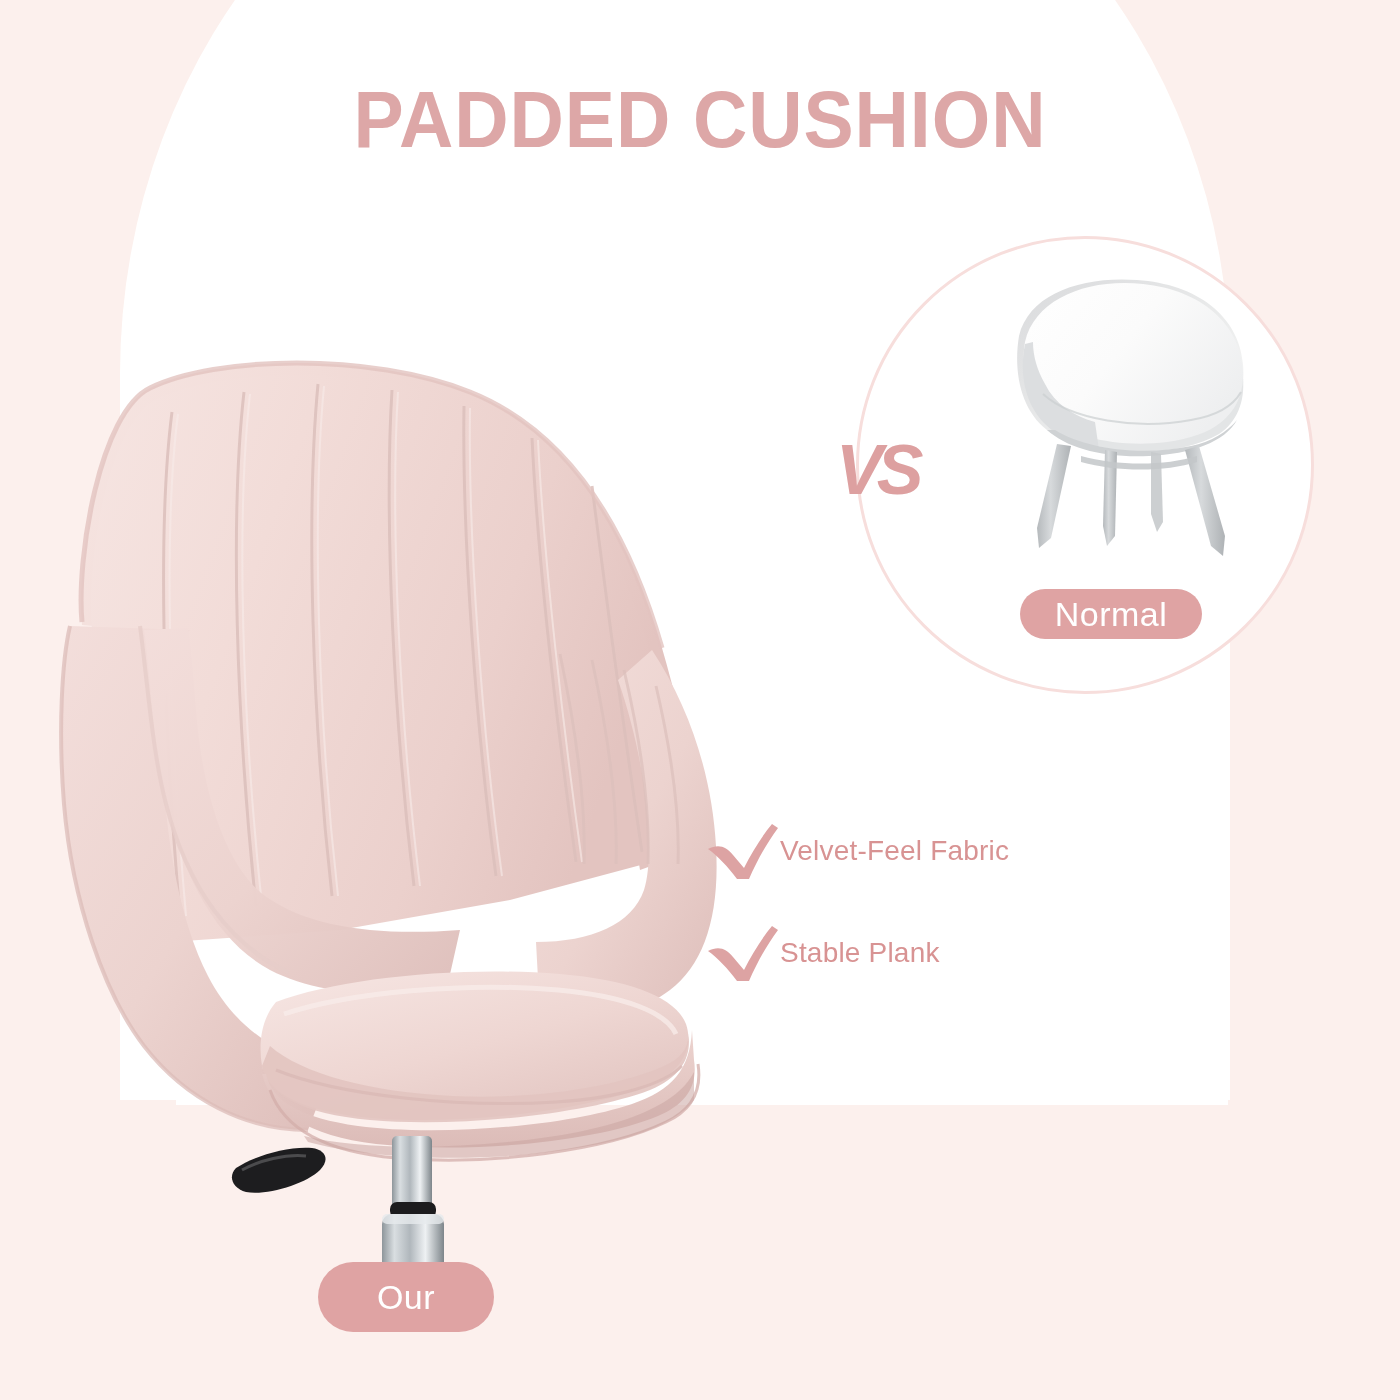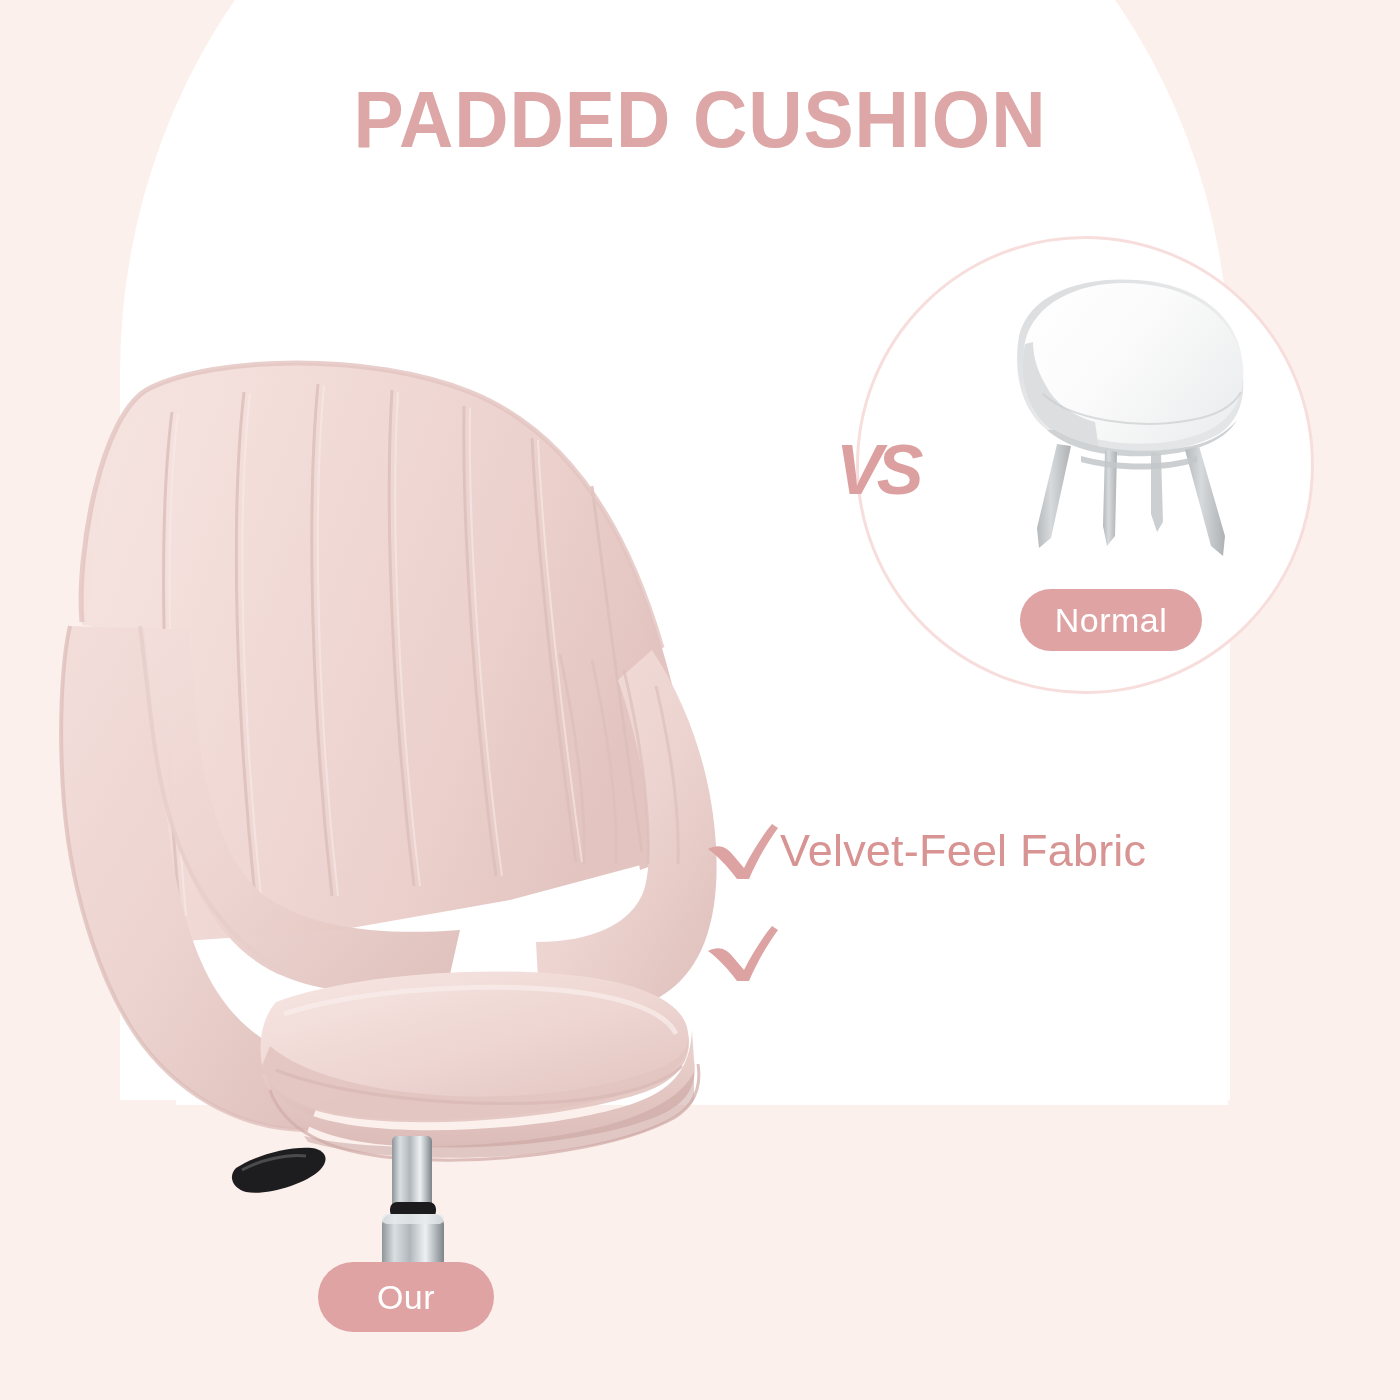--- a/index.html
+++ b/index.html
@@ -47,29 +47,29 @@
     color:#dda0a0;font-size:70px;font-weight:700;font-style:italic;
     letter-spacing:-6px;line-height:110px;
   }
 
   
   .pill{
     position:absolute;display:flex;align-items:center;justify-content:center;
     background:#dfa3a3;color:#ffffff;border-radius:999px;
     font-size:34px;font-weight:400;letter-spacing:.5px;
   }
-  .pill-normal{left:1020px;top:589px;width:182px;height:62px;}
+  .pill-normal{left:1020px;top:589px;width:182px;height:50px;}
   .pill-our{left:318px;top:1262px;width:176px;height:70px;}
 
   
   .features{position:absolute;left:706px;top:800px;width:620px;}
   .feature{display:flex;align-items:center;height:102px;}
   .check{width:74px;height:58px;flex:0 0 74px;}
   .feature-label{
-    font-size:45px;color:#d89393;letter-spacing:.2px;white-space:nowrap;
+    font-size:28px;color:#d89393;letter-spacing:.2px;white-space:nowrap;
     font-family:"Liberation Sans","DejaVu Sans",sans-serif;
   }
 
   
   .chair-pink{position:absolute;left:40px;top:330px;width:720px;height:960px;}
 
   
   .chair-white{position:absolute;left:985px;top:270px;width:290px;height:350px;}
 </style>
 </head>
@@ -326,19 +326,20 @@
     </div>
 
 
     <div class="feature">
       <span class="check">
         <svg width="74" height="58" viewBox="0 0 74 58" xmlns="http://www.w3.org/2000/svg">
           <path d="M2 27 C12 22 20 24 27 33 L38 46 C46 30 56 14 66 2 L72 6
                    C60 22 50 41 43 57 L31 57 C22 45 12 34 2 27 Z" fill="#dda3a3"></path>
         </svg>
       </span>
+      <span class="feature-label">Stable Plank</span>
     </div>
 
   </div>
 
   <div class="floor" style="z-index:-1;"></div>
 
 </div>
 
 </body></html>

